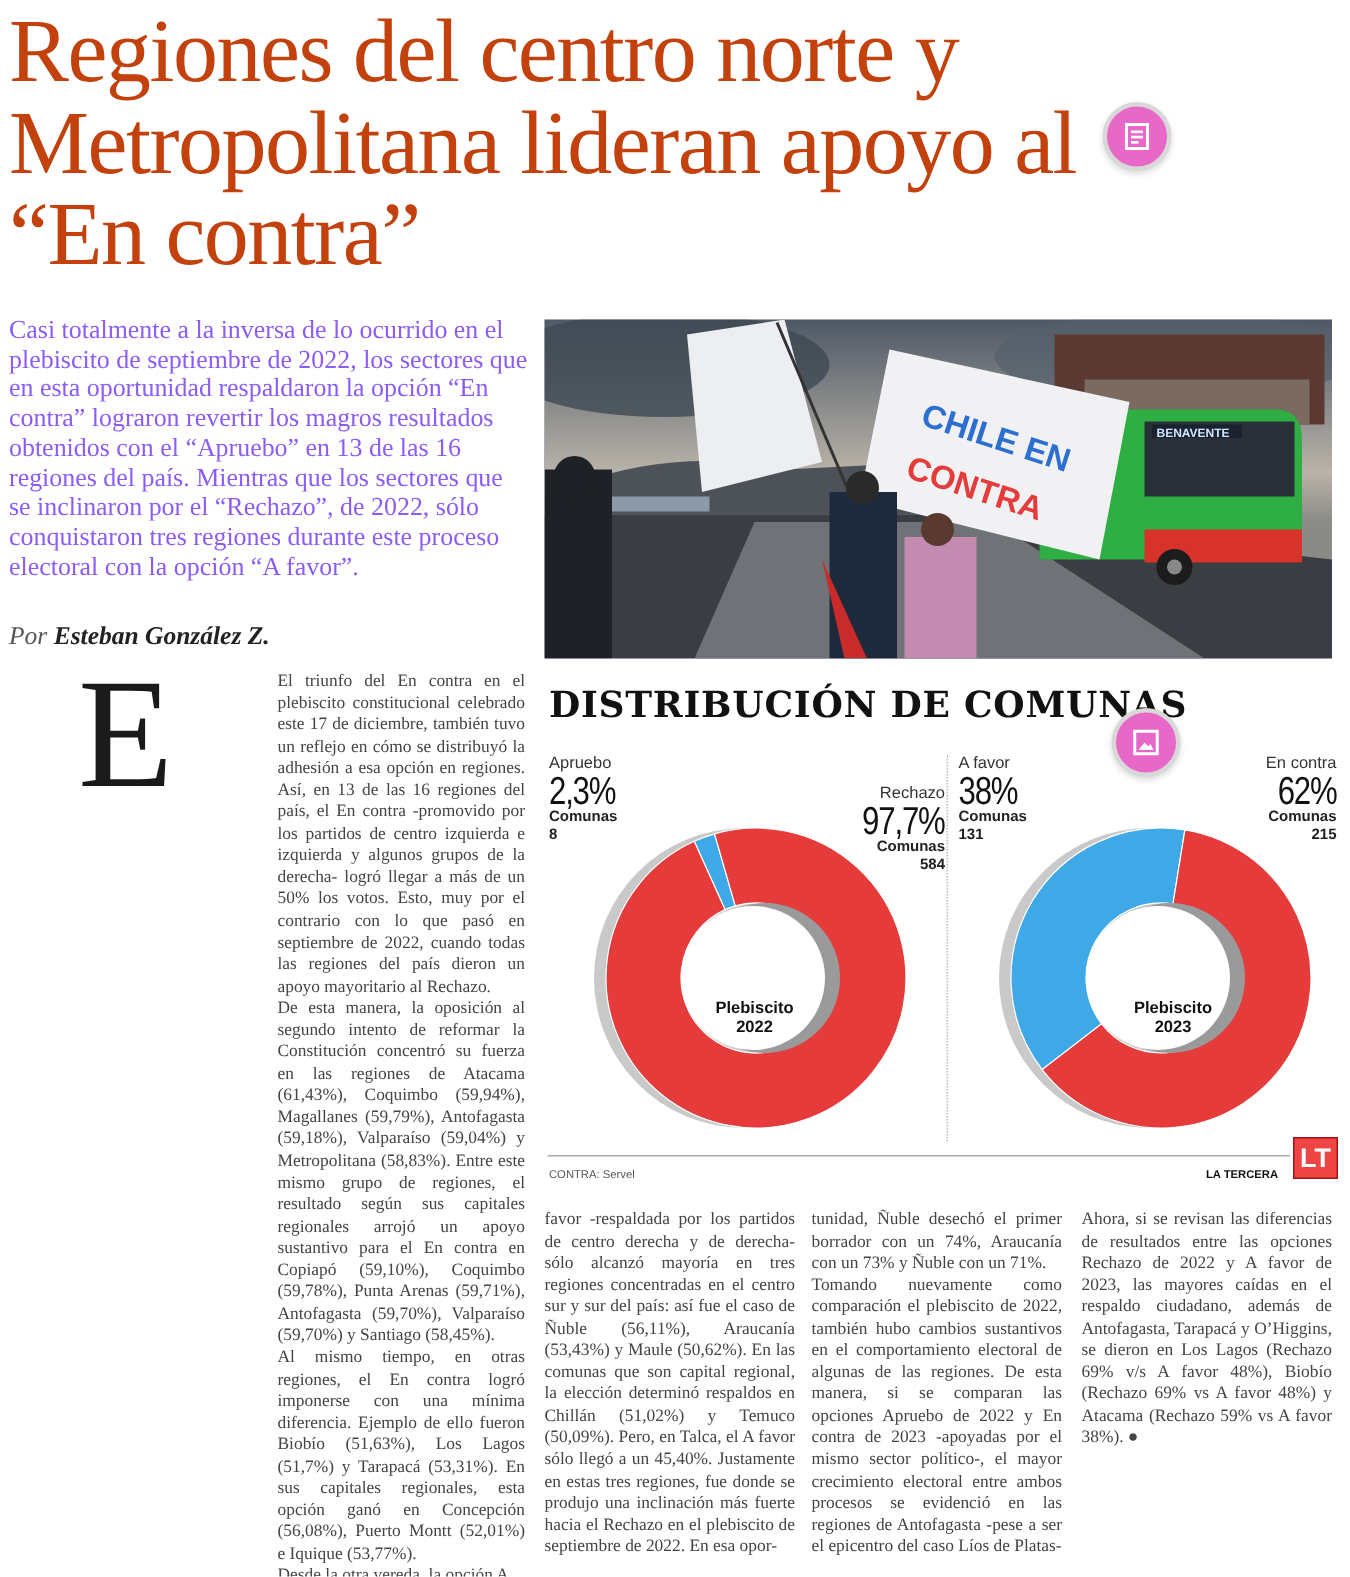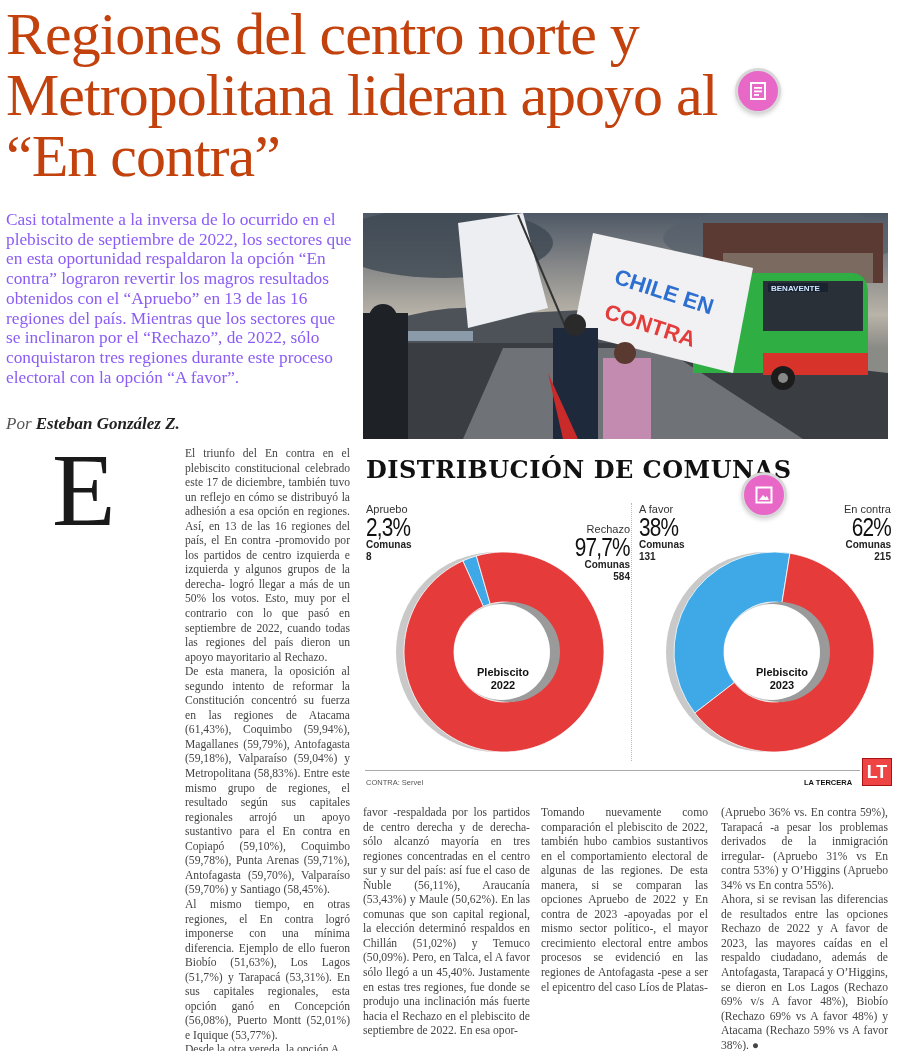--- a/index.html
+++ b/index.html
@@ -166,18 +166,18 @@
 <div class="col" id="col1" style="left:185px;top:447px;width:165px;">
     <p>El triunfo del En contra en el plebiscito constitucional celebrado este 17 de diciembre, también tuvo un reflejo en cómo se distribuyó la adhesión a esa opción en regiones. Así, en 13 de las 16 regiones del país, el En contra -promovido por los partidos de centro izquierda e izquierda y algunos grupos de la derecha- logró llegar a más de un 50% los votos. Esto, muy por el contrario con lo que pasó en septiembre de 2022, cuando todas las regiones del país dieron un apoyo mayoritario al Rechazo.</p>
     <p>De esta manera, la oposición al segundo intento de reformar la Constitución concentró su fuerza en las regiones de Atacama (61,43%), Coquimbo (59,94%), Magallanes (59,79%), Antofagasta (59,18%), Valparaíso (59,04%) y Metropolitana (58,83%). Entre este mismo grupo de regiones, el resultado según sus capitales regionales arrojó un apoyo sustantivo para el En contra en Copiapó (59,10%), Coquimbo (59,78%), Punta Arenas (59,71%), Antofagasta (59,70%), Valparaíso (59,70%) y Santiago (58,45%).</p>
     <p>Al mismo tiempo, en otras regiones, el En contra logró imponerse con una mínima diferencia. Ejemplo de ello fueron Biobío (51,63%), Los Lagos (51,7%) y Tarapacá (53,31%). En sus capitales regionales, esta opción ganó en Concepción (56,08%), Puerto Montt (52,01%) e Iquique (53,77%).</p>
     <p>Desde la otra vereda, la opción A</p>
   </div>
 <div class="col" id="col2" style="left:363px;top:806px;width:167px;">
     <p>favor -respaldada por los partidos de centro derecha y de derecha- sólo alcanzó mayoría en tres regiones concentradas en el centro sur y sur del país: así fue el caso de Ñuble (56,11%), Araucanía (53,43%) y Maule (50,62%). En las comunas que son capital regional, la elección determinó respaldos en Chillán (51,02%) y Temuco (50,09%). Pero, en Talca, el A favor sólo llegó a un 45,40%. Justamente en estas tres regiones, fue donde se produjo una inclinación más fuerte hacia el Rechazo en el plebiscito de septiembre de 2022. En esa opor-</p>
   </div>
 <div class="col" id="col3" style="left:541px;top:806px;width:167px;">
+    <p>tunidad, Ñuble desechó el primer borrador con un 74%, Araucanía con un 73% y Ñuble con un 71%.</p>
     <p>Tomando nuevamente como comparación el plebiscito de 2022, también hubo cambios sustantivos en el comportamiento electoral de algunas de las regiones. De esta manera, si se comparan las opciones Apruebo de 2022 y En contra de 2023 -apoyadas por el mismo sector político-, el mayor crecimiento electoral entre ambos procesos se evidenció en las regiones de Antofagasta -pese a ser el epicentro del caso Líos de Platas-</p>
   </div>
 <div class="col" id="col4" style="left:721px;top:806px;width:167px;">
-    <p>(Apruebo 36% vs. En contra 59%), Tarapacá -a pesar los problemas derivados de la inmigración irregular- (Apruebo 31% vs En contra 53%) y O’Higgins (Apruebo 34% vs En contra 55%).</p>
     <p>Ahora, si se revisan las diferencias de resultados entre las opciones Rechazo de 2022 y A favor de 2023, las mayores caídas en el respaldo ciudadano, además de Antofagasta, Tarapacá y O’Higgins, se dieron en Los Lagos (Rechazo 69% v/s A favor 48%), Biobío (Rechazo 69% vs A favor 48%) y Atacama (Rechazo 59% vs A favor 38%). ●</p>
   </div>
 
 </body></html>

